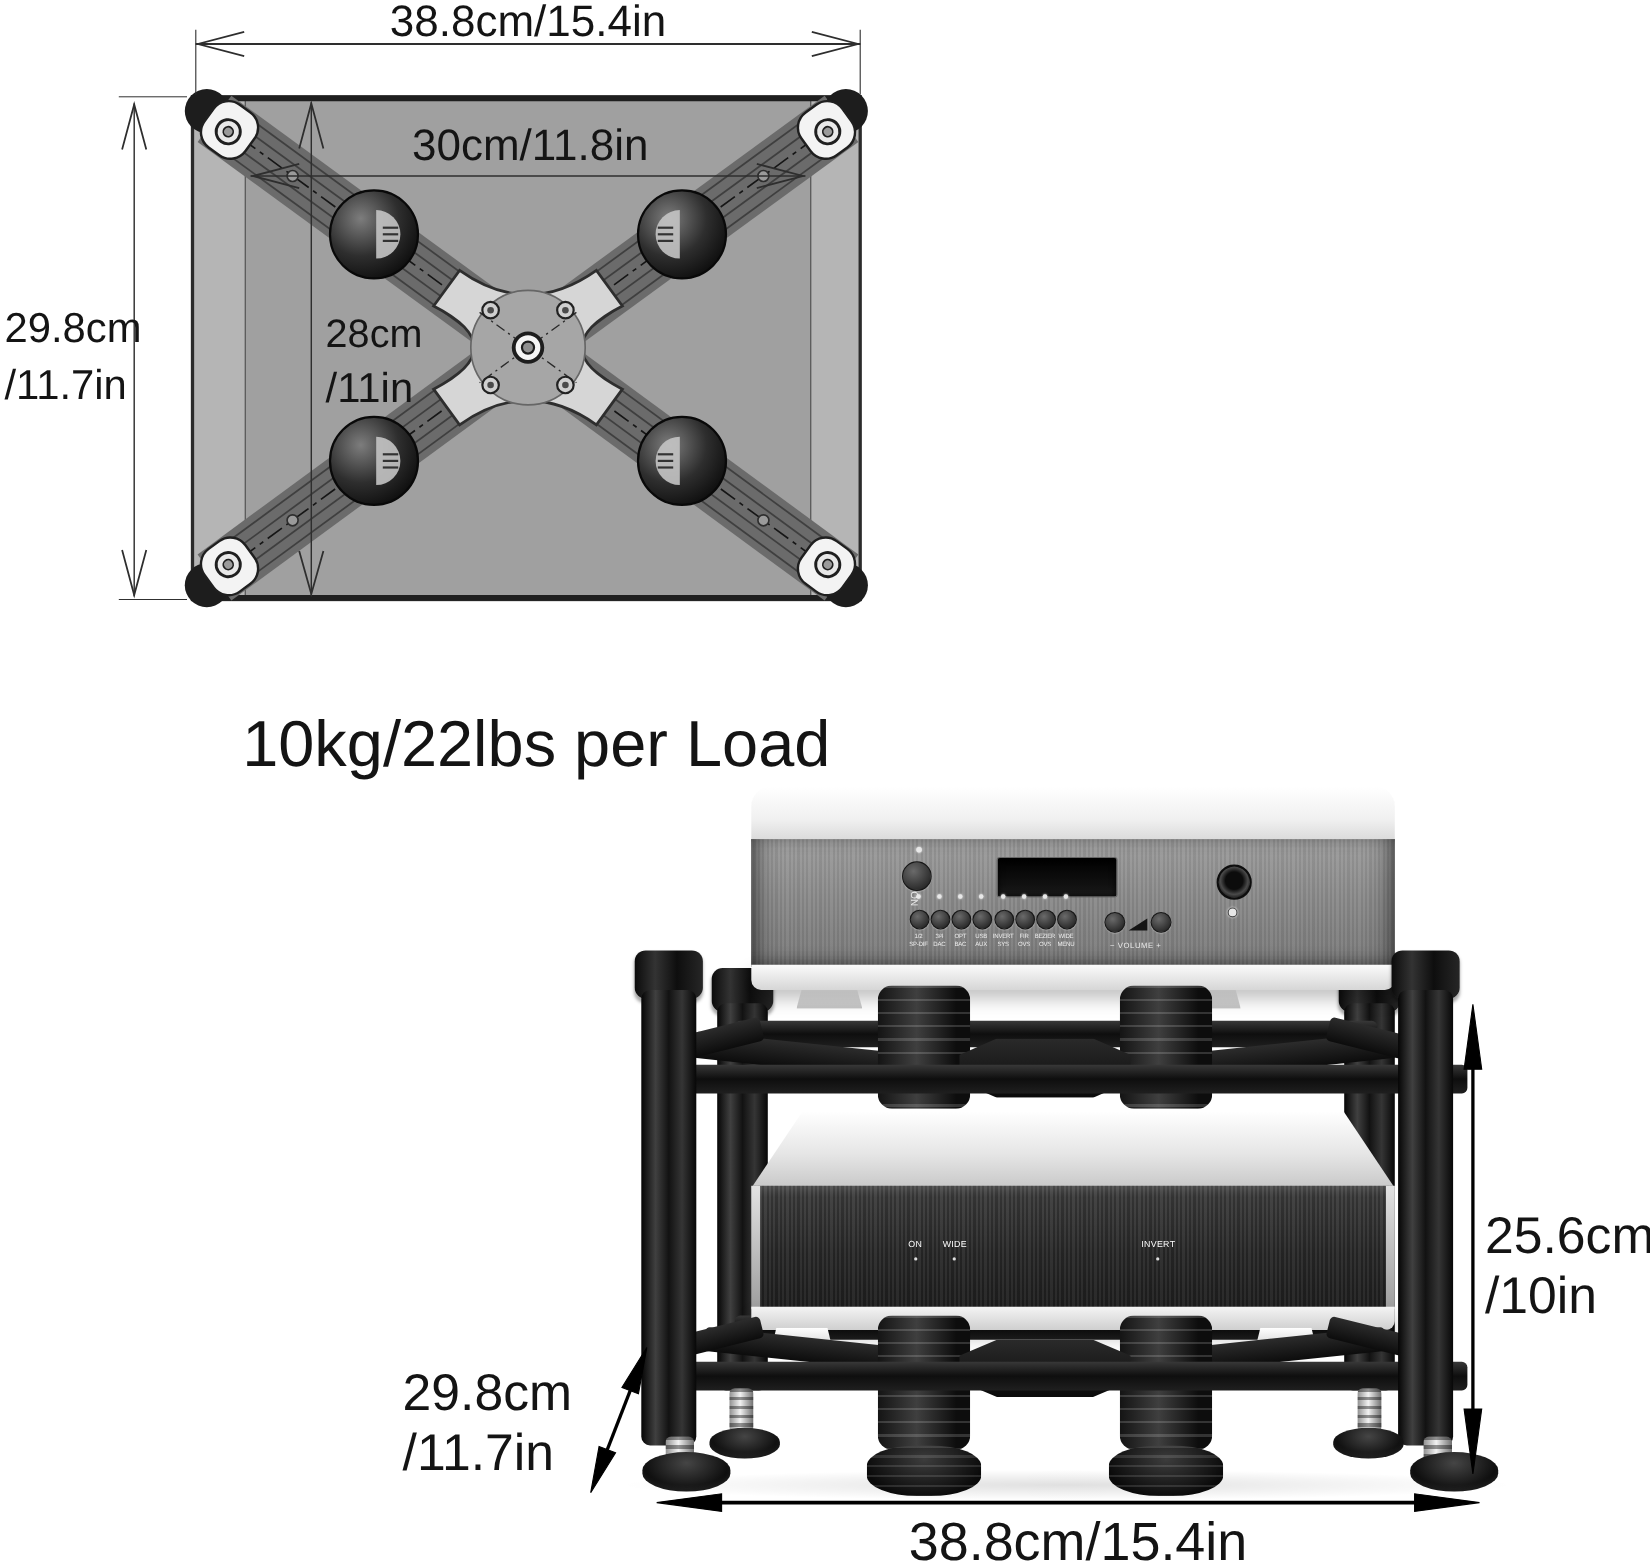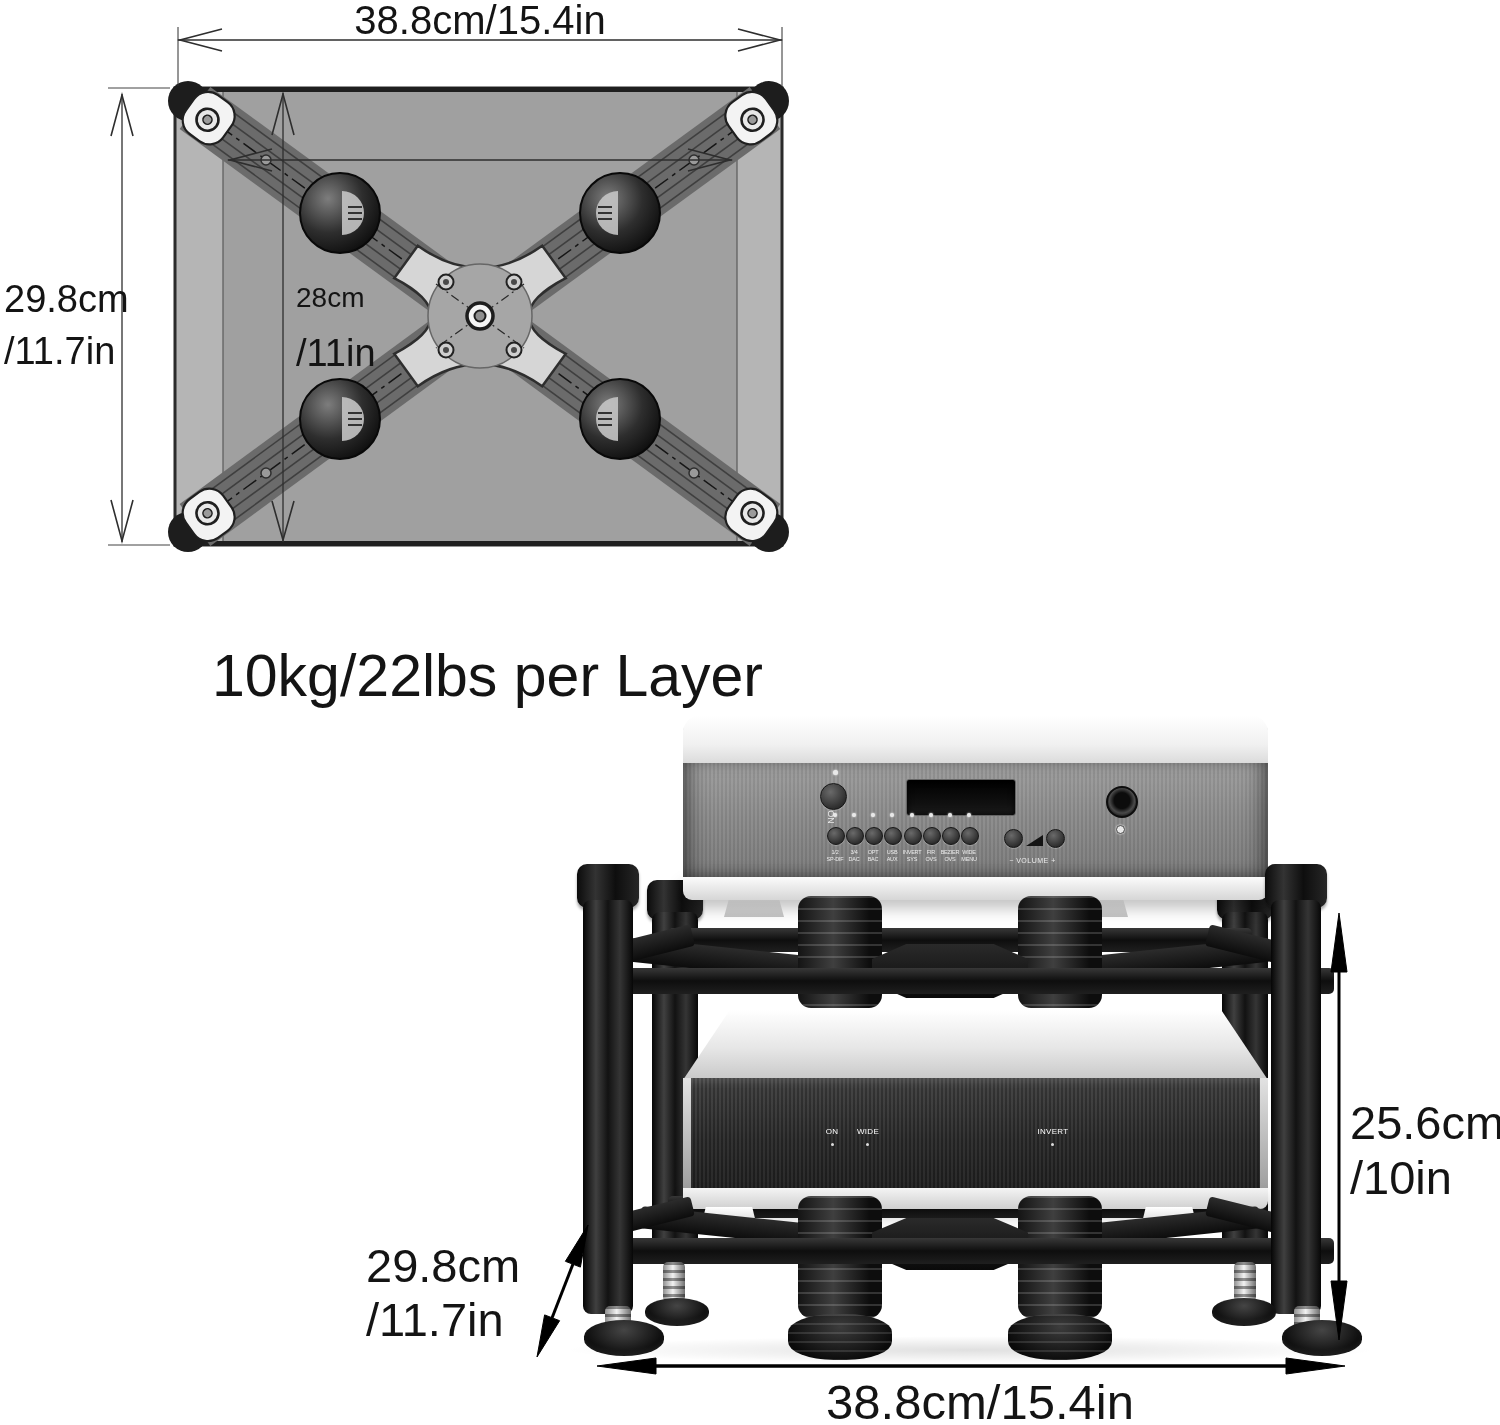--- a/index.html
+++ b/index.html
@@ -224,26 +224,27 @@
       <polyline points="11,500 22,541 33,500"></polyline>
       <line x1="8" y1="88" x2="70" y2="88" stroke-width="0.9"></line>
       <line x1="8" y1="545" x2="70" y2="545" stroke-width="0.9"></line>
       <line x1="183" y1="93" x2="183" y2="542" stroke-width="1.3"></line>
       <polyline points="172,135 183,94 194,135"></polyline>
       <polyline points="172,501 183,540 194,501"></polyline>
     </g>
   </svg>
 
   <div class="dim center" style="left:230px;top:-2px;width:500px;font-size:40px;">38.8cm/15.4in</div>
+  <div class="dim center" style="left:282px;top:110px;width:400px;font-size:40px;">30cm/11.8in</div>
   <div class="dim" style="left:4px;top:278px;font-size:38px;">29.8cm</div>
   <div class="dim" style="left:4px;top:330px;font-size:38px;">/11.7in</div>
-  <div class="dim" style="left:296px;top:282px;font-size:28px;">28cm</div>
+  <div class="dim" style="left:296px;top:282px;font-size:36px;">28cm</div>
   <div class="dim" style="left:296px;top:332px;font-size:38px;">/11in</div>
 
-  <div class="dim center" style="left:130px;top:642px;width:715px;font-size:59px;">10kg/22lbs per Layer</div>
+  <div class="dim center" style="left:130px;top:642px;width:715px;font-size:59px;">10kg/22lbs per Load</div>
 
   <div class="cap" style="left:647px;top:880px;width:56px;height:40px;"></div>
   <div class="post" style="left:652px;top:912px;width:46px;height:352px;"></div>
   <div class="cap" style="left:1217px;top:880px;width:56px;height:40px;"></div>
   <div class="post" style="left:1222px;top:912px;width:46px;height:352px;"></div>
   <div class="rail" style="left:668px;top:928px;width:584px;height:24px;"></div>
   <div class="rail" style="left:668px;top:1196px;width:584px;height:22px;"></div>
 
   <div class="cone" style="left:724px;top:895px;width:60px;height:22px;"></div>
   <div class="cone" style="left:1068px;top:895px;width:60px;height:22px;"></div>

